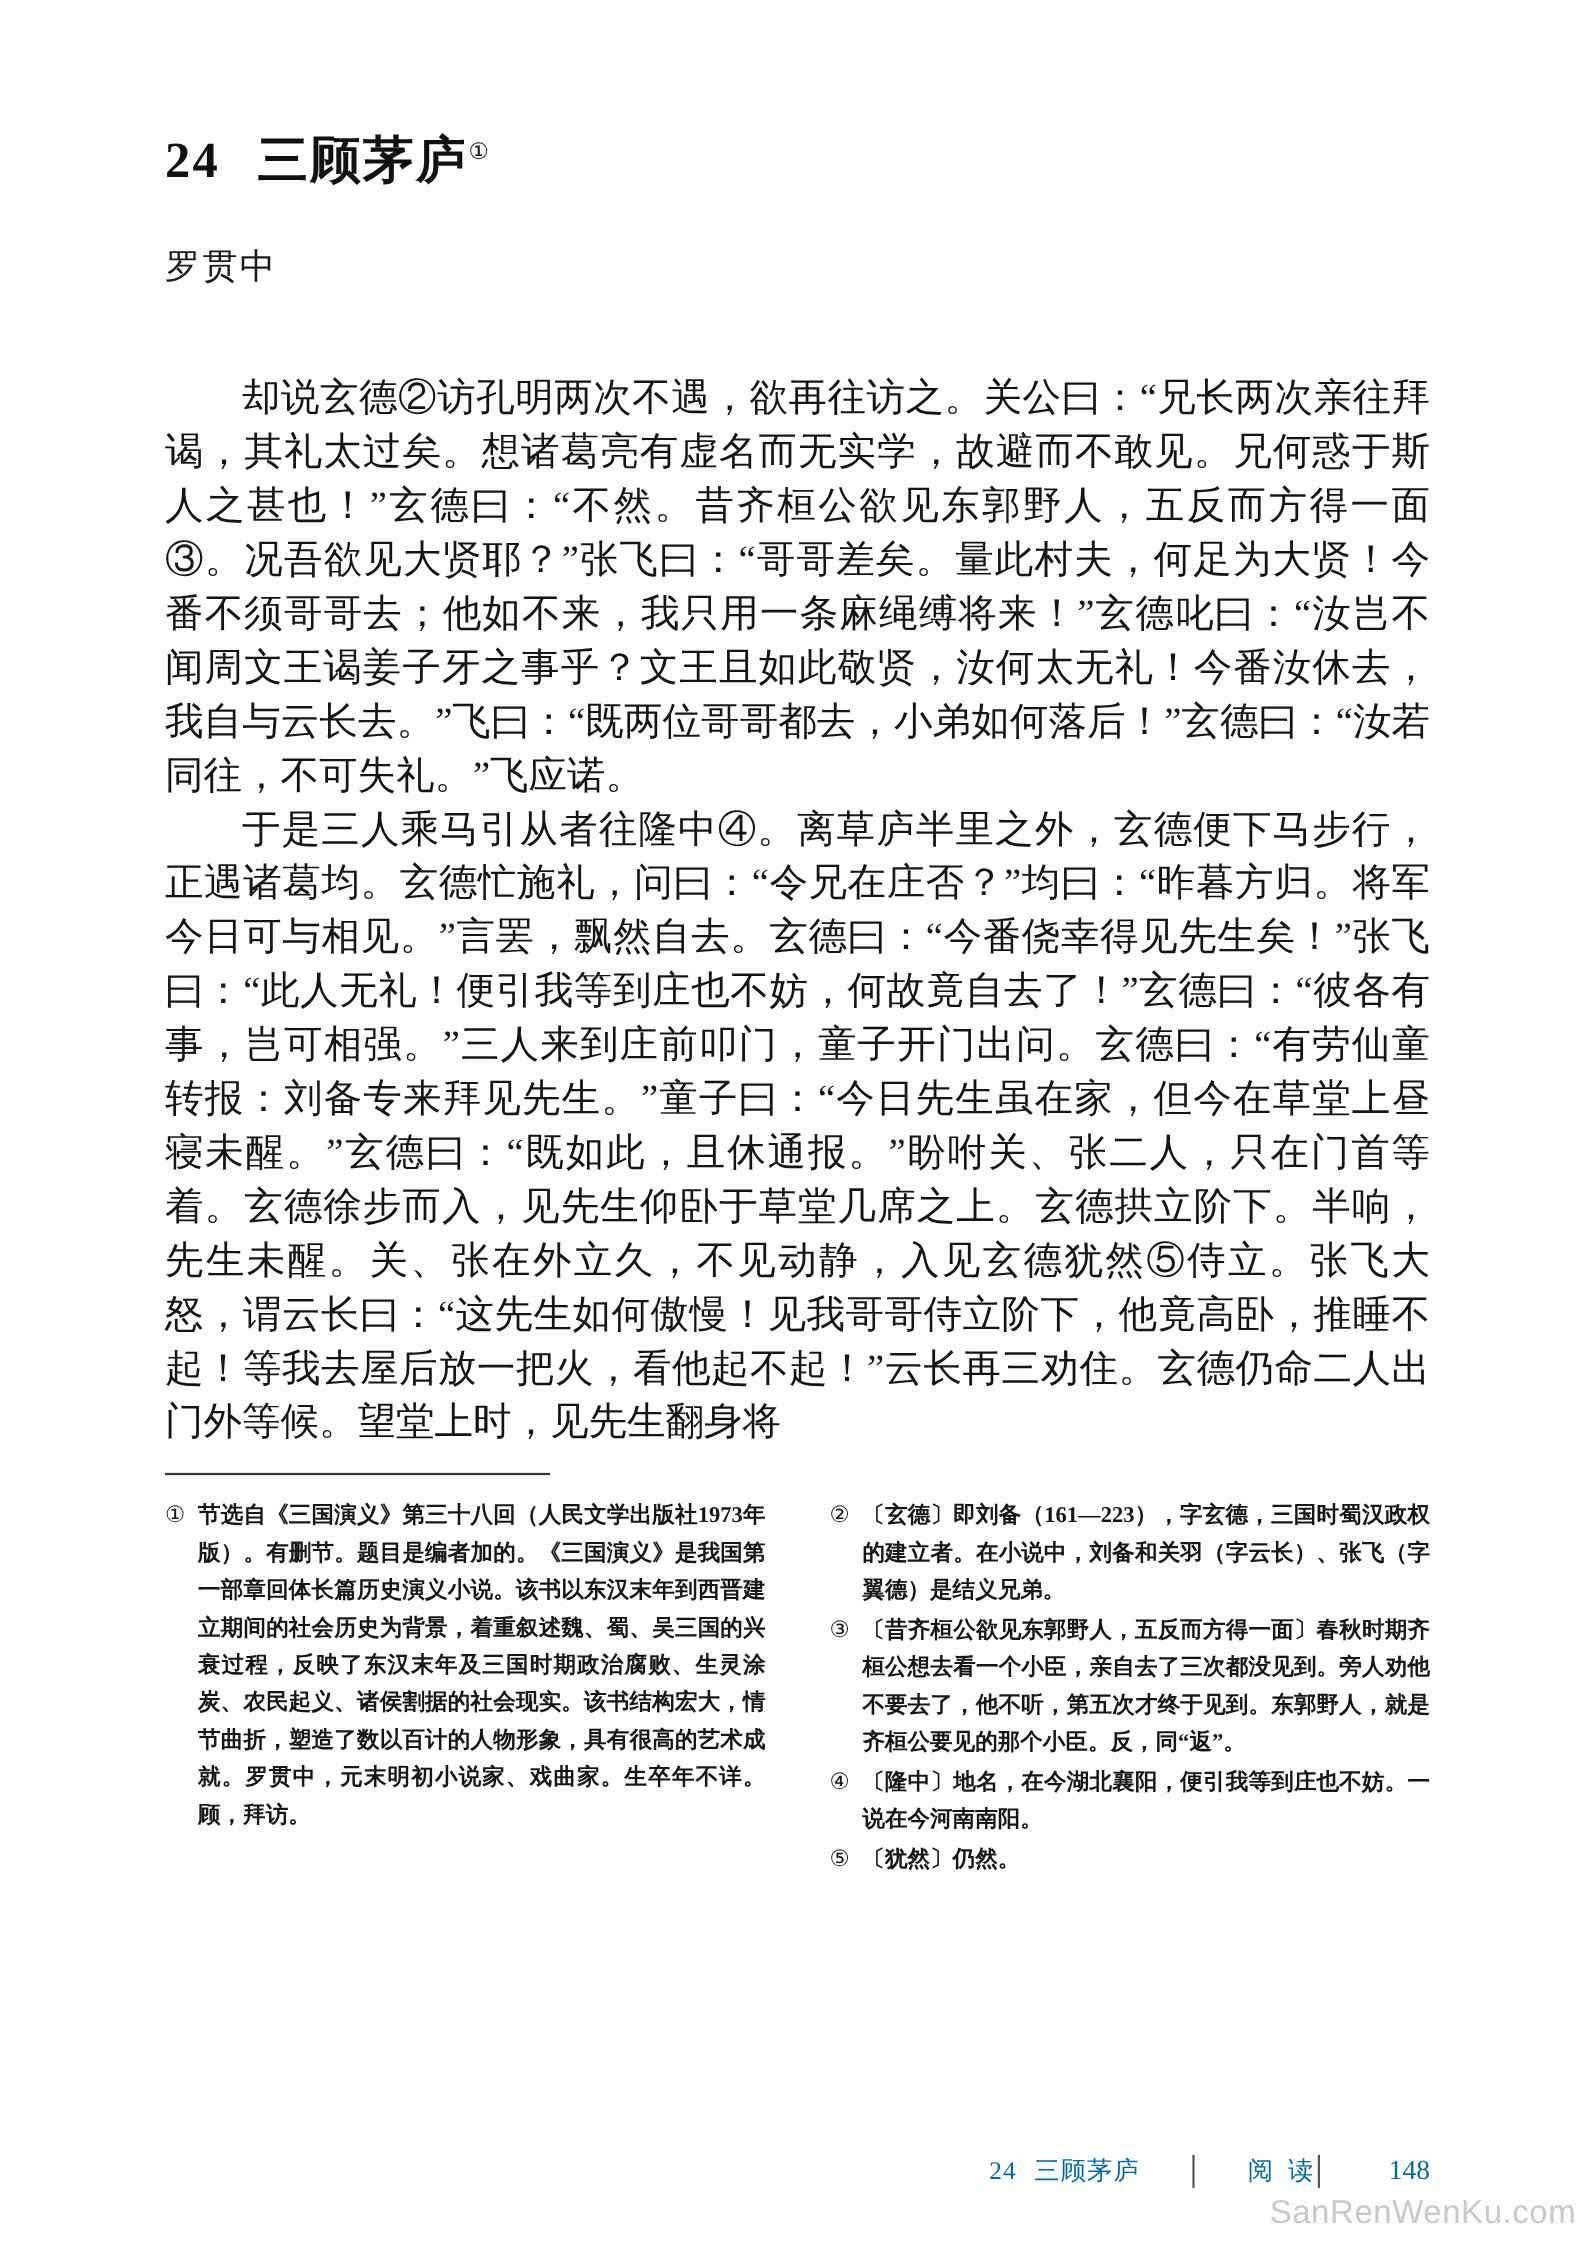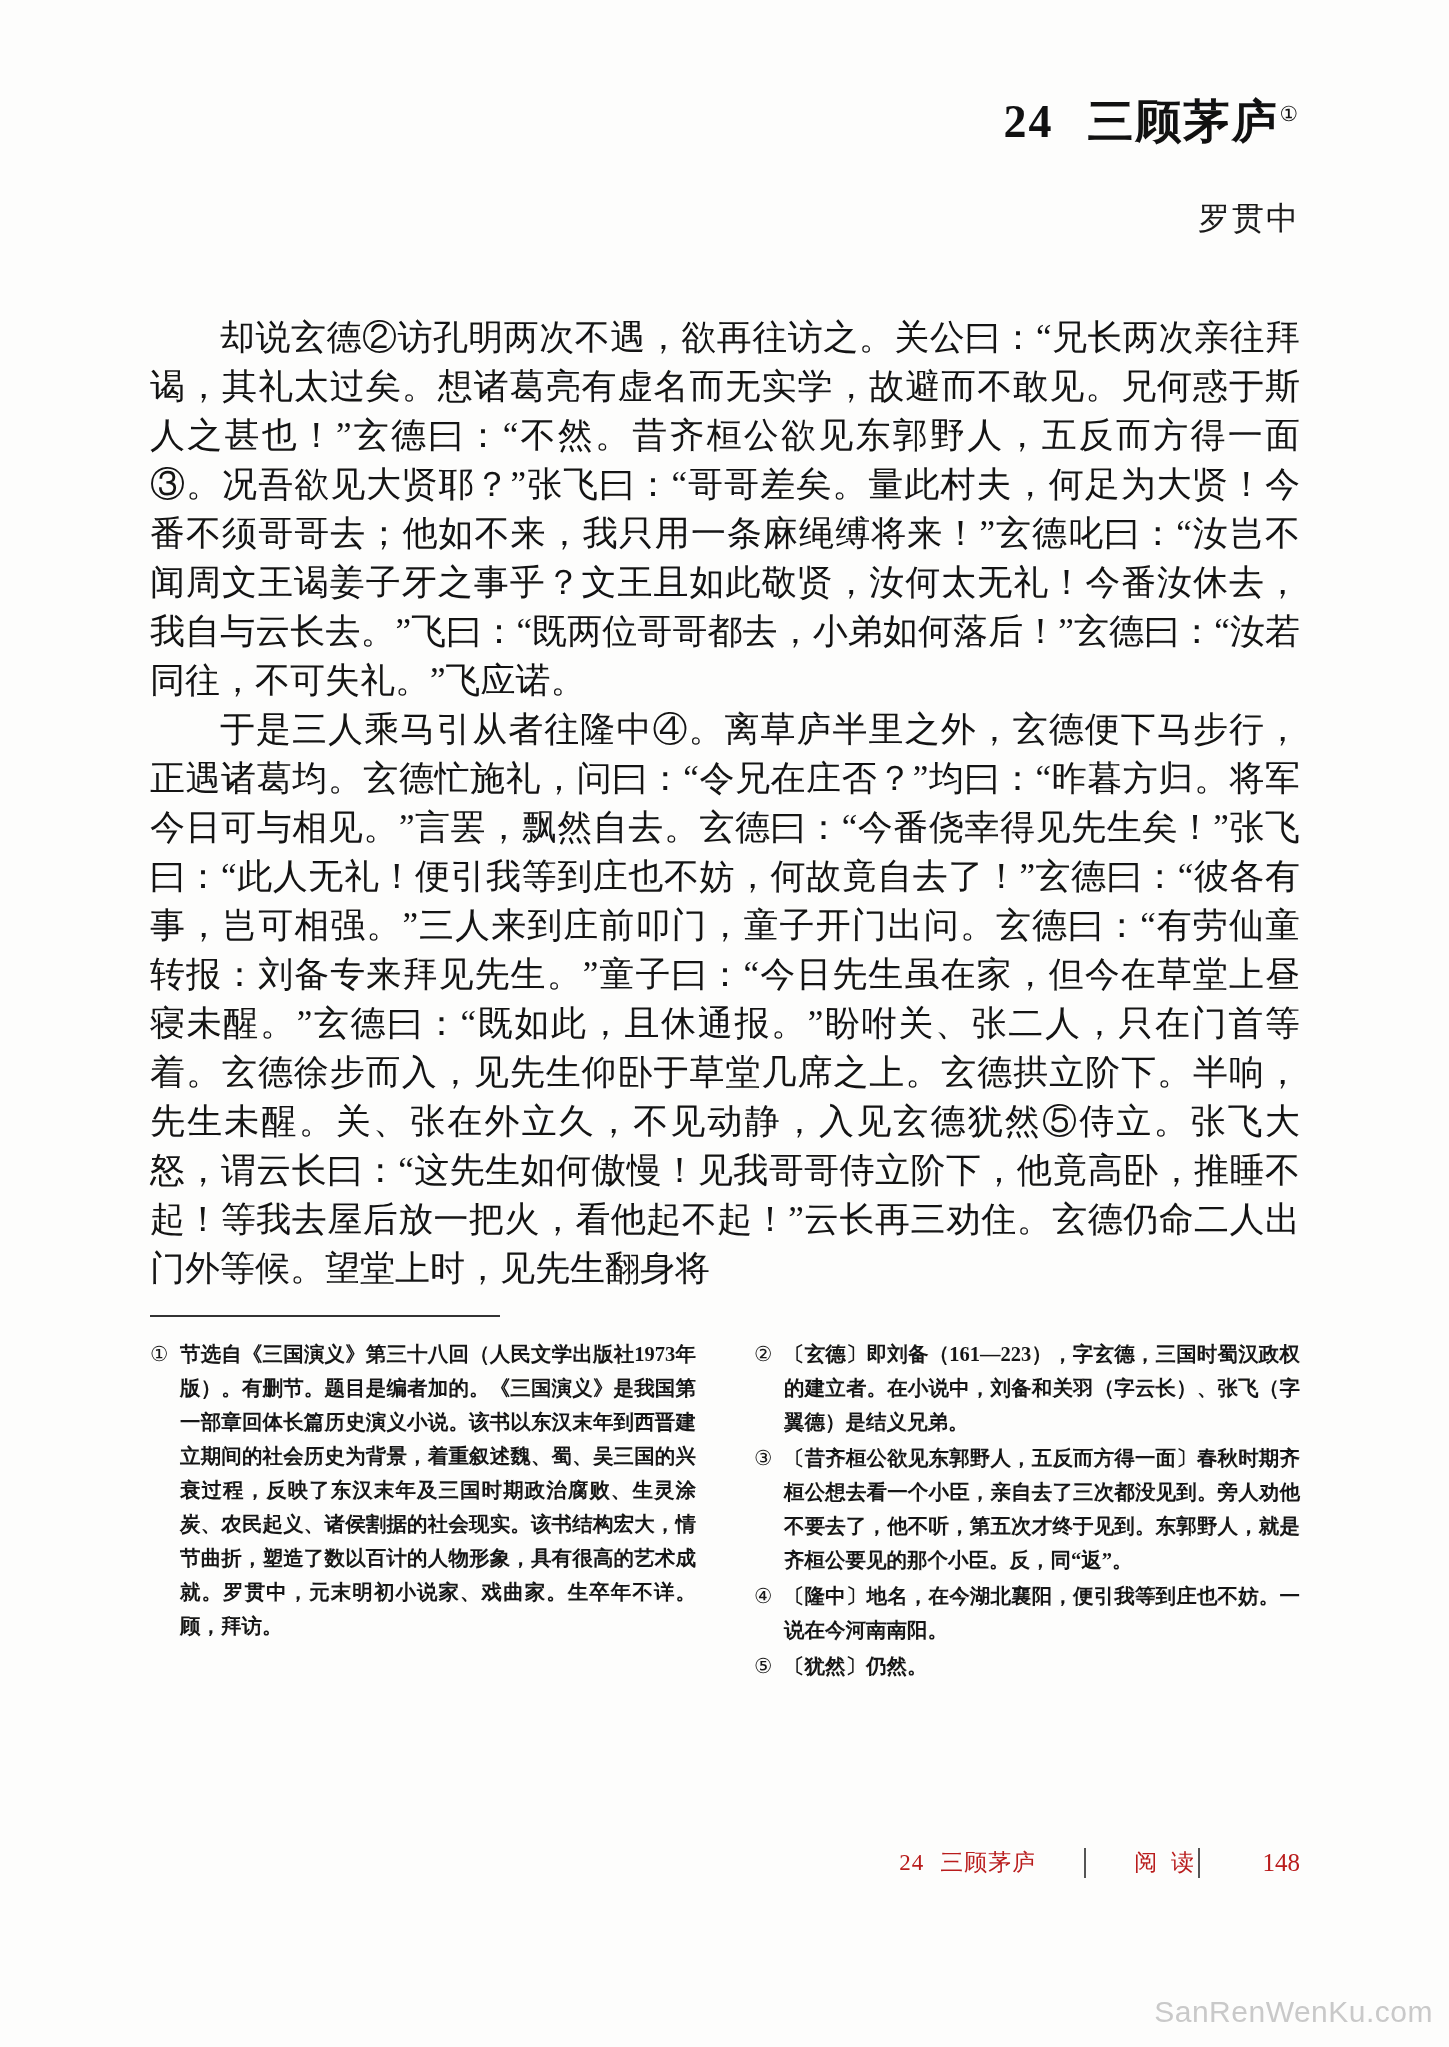--- a/index.html
+++ b/index.html
@@ -24,22 +24,22 @@
   }
   .content {
     position: absolute;
     left: 150px;
     top: 0;
     width: 1150px;
   }
 
   
   .title-block {
-    text-align: right;
-    padding-top: 94px;
+    text-align: left;
+    padding-top: 118px;
   }
   .title {
     font-size: 46px;
     font-weight: bold;
     letter-spacing: 2px;
     color: #111;
     line-height: 1.2;
   }
   .title .num {
     margin-right: 34px;
@@ -104,26 +104,26 @@
   .note-body {
     flex: 1 1 auto;
     font-weight: bold;
   }
 
   
   .footer {
     position: absolute;
     left: 150px;
     width: 1150px;
-    top: 1847px;
+    top: 1958px;
     display: flex;
     align-items: center;
     justify-content: flex-end;
     font-size: 23px;
-    color: #b91c1c;
+    color: #0369a1;
   }
   .footer .chap {
     letter-spacing: 1px;
   }
   .footer .chap .cnum { margin-right: 16px; }
   .footer .divider {
     width: 2px;
     height: 30px;
     background: #555;
     margin: 0 48px;

